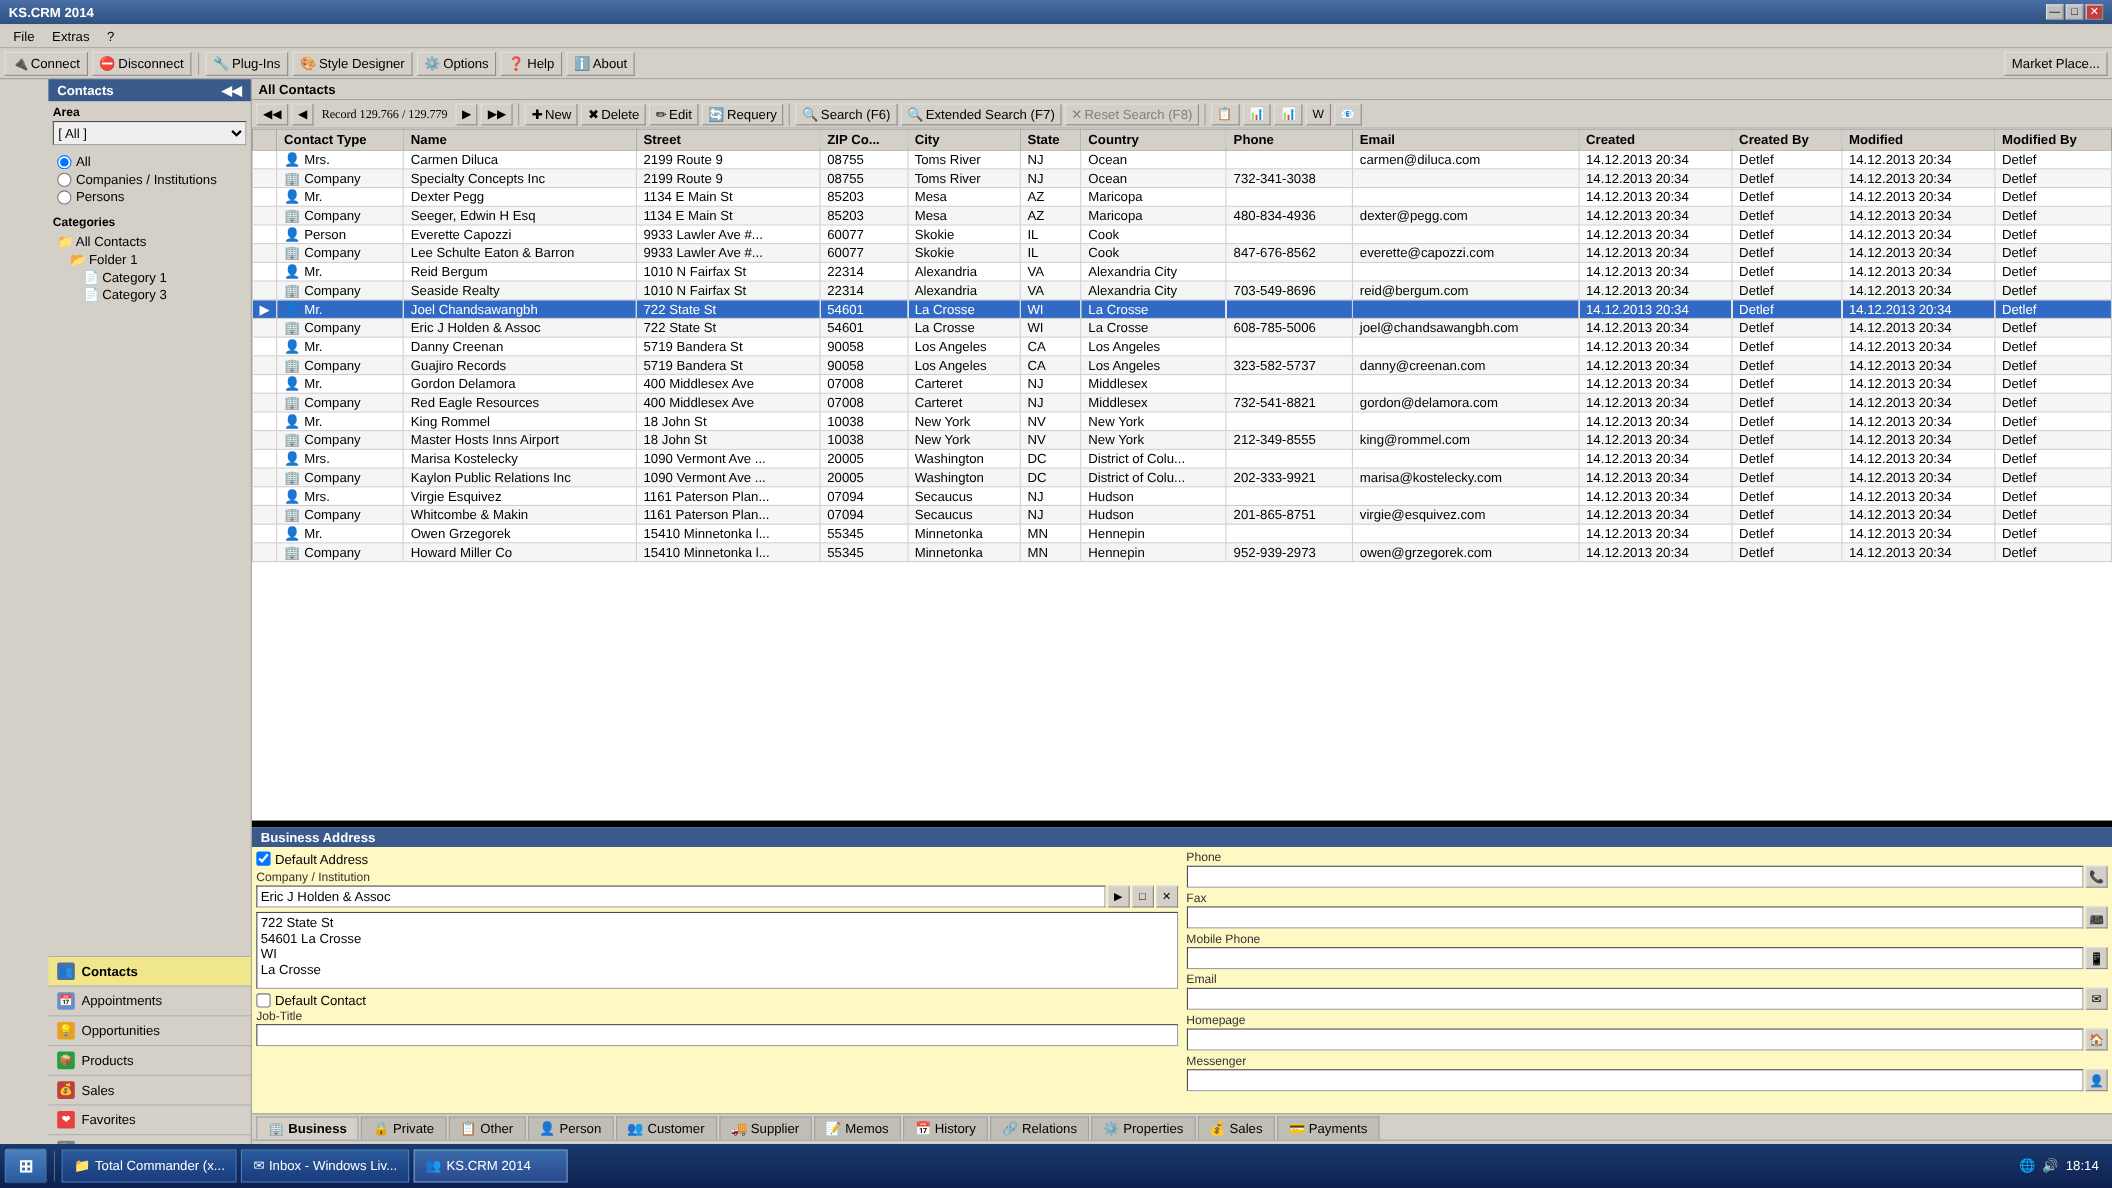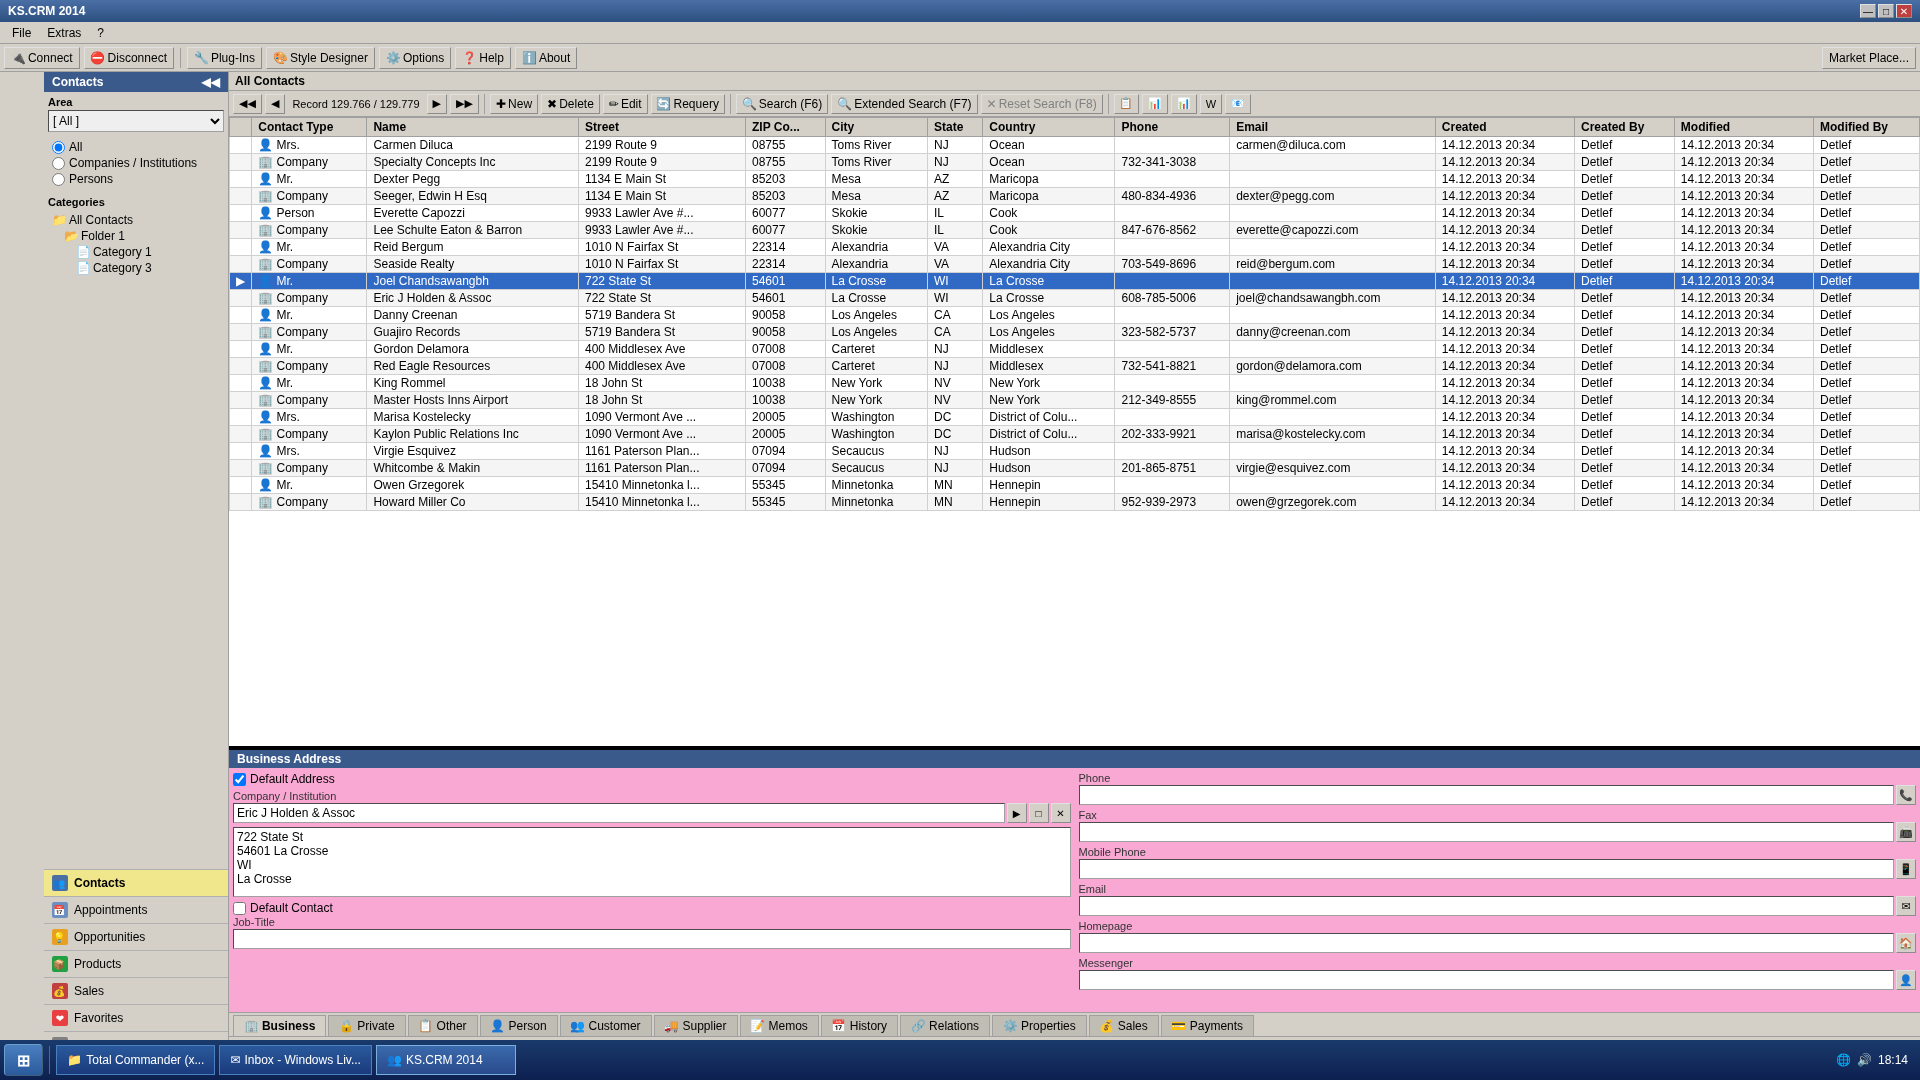--- a/index.html
+++ b/index.html
@@ -144,21 +144,21 @@
     }
     .rec-btn {
       display: flex; align-items: center; gap: 2px;
       padding: 1px 5px;
       background: #d4d0c8;
       border: 1px outset #e0e0e0;
       cursor: pointer;
       font-size: 11px;
       height: 20px;
     }
-    .record-info { font-size: 11px; padding: 0 4px; }
+    .record-info { font-size: 11px; padding: 0 4px; font-family: Liberation Serif, serif; }
 
     
     .data-table-container {
       flex: 1;
       overflow: auto;
       background: white;
     }
     .data-table {
       width: 100%;
       border-collapse: collapse;
@@ -181,22 +181,22 @@
       max-width: 180px;
       overflow: hidden;
       text-overflow: ellipsis;
     }
     .data-table tr:nth-child(even) { background: #f5f5f5; }
     .data-table tr.selected { background: #316ac5 !important; color: white; }
 
     
     .bottom-panel {
       height: 290px;
-      border-top: 4px solid #000000;
-      background: #f9a8d4;
+      border-top: 6px solid #000000;
+      background: #fef9c3;
       display: flex;
       flex-direction: column;
     }
     .bottom-panel-header {
       background: #3a5a8c;
       color: white;
       padding: 2px 8px;
       font-weight: bold;
       font-size: 12px;
     }
@@ -218,21 +218,21 @@
       padding: 0 3px;
       font-size: 12px;
     }
     .form-textarea {
       border: 1px inset #a0a0a0;
       background: white;
       padding: 2px 3px;
       font-size: 12px;
       resize: none;
     }
-    .form-row-inline { display: flex; align-items: center; gap: 4px; }
+    .form-row-inline { display: flex; align-items: flex-start; gap: 4px; }
 
     
     .field-with-buttons { display: flex; gap: 2px; align-items: center; }
     .field-with-buttons .form-input { flex: 1; }
     .small-btn {
       width: 20px; height: 20px;
       border: 1px outset #e0e0e0;
       background: #d4d0c8;
       display: flex; align-items: center; justify-content: center;
       cursor: pointer; font-size: 10px;

